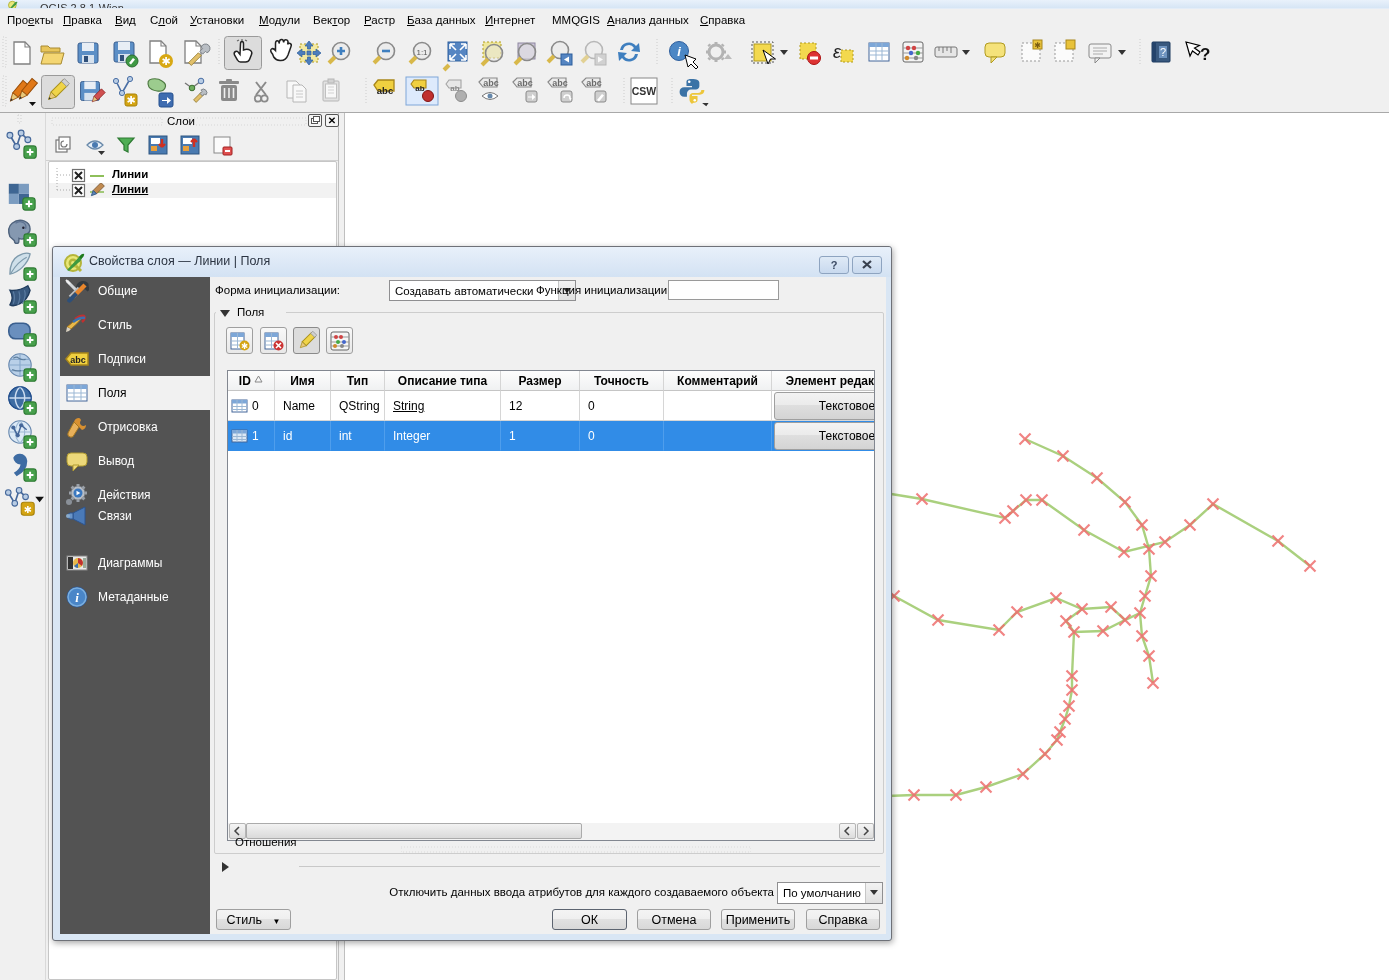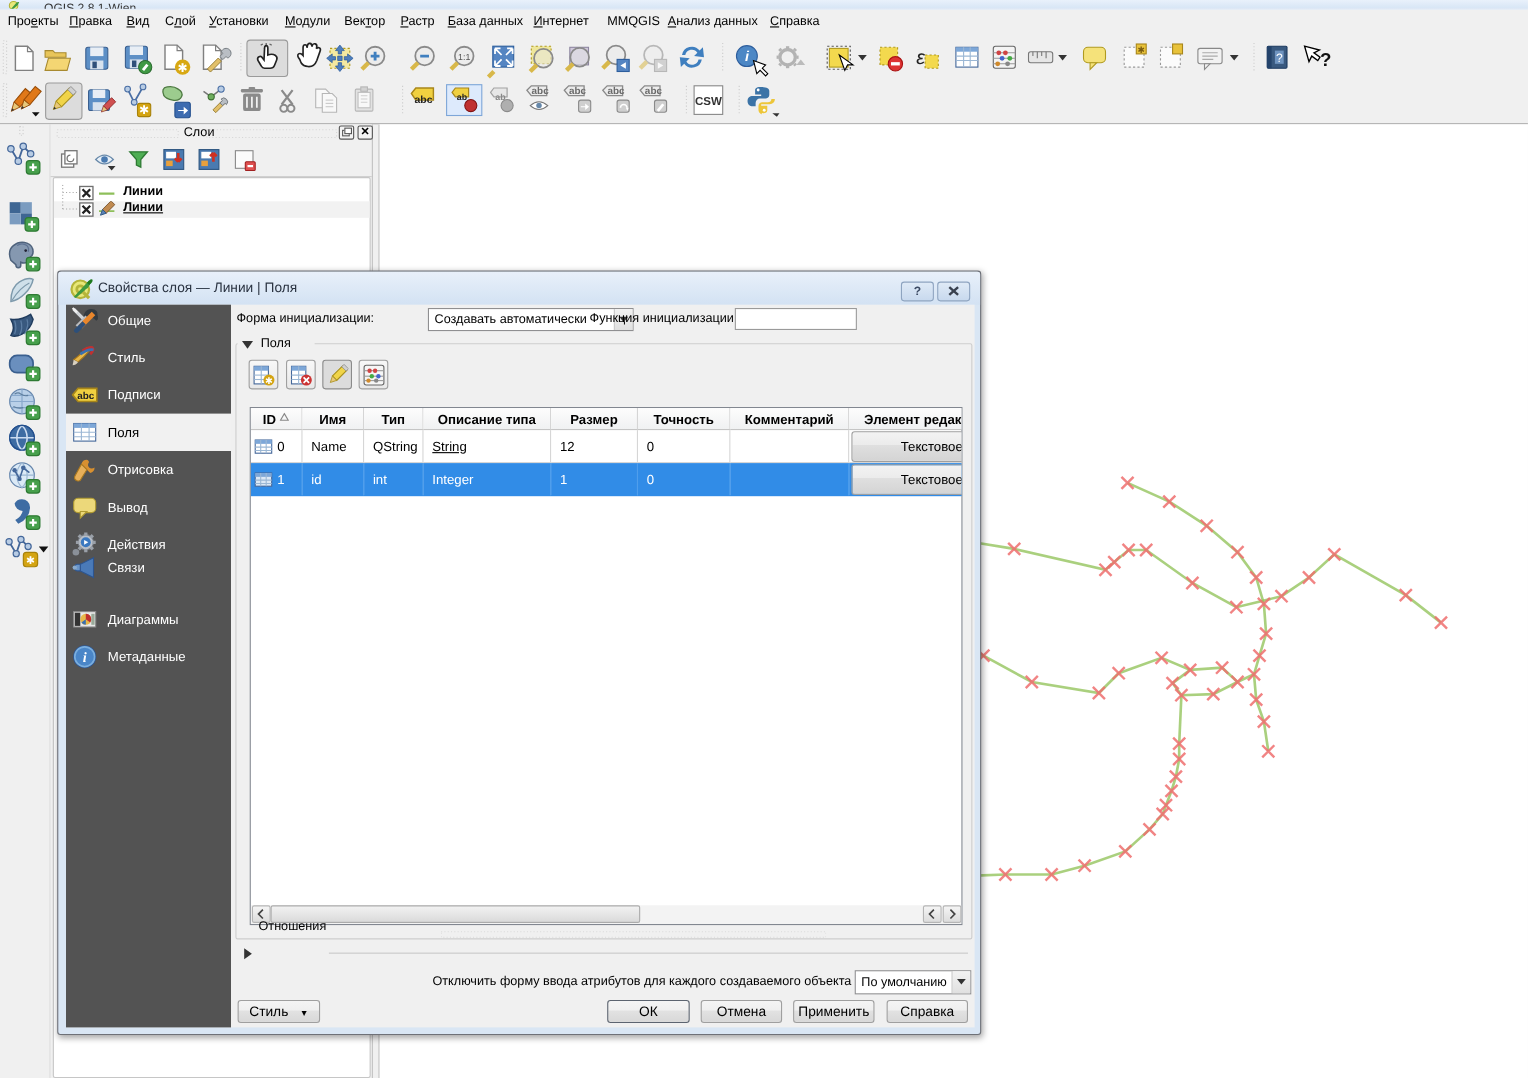--- a/index.html
+++ b/index.html
@@ -970,21 +970,21 @@
     <svg style="position:absolute;left:341px;top:569px" width="350" height="8">
         <rect x="0" y="1" width="350" height="5" fill="none" stroke="#dadada" stroke-dasharray="1,2"></rect>
       </svg>
 
     <svg style="position:absolute;left:160px;top:584px;" width="10" height="12">
         <path d="M2,1 l7,5 -7,5 z" fill="#333"></path>
       </svg>
     <span class="label" style="left:175px;top:559px;">Отношения</span>
     <div style="position:absolute;left:239px;top:589px;width:581px;height:1px;background:#c8c8c8;"></div>
 
-    <span class="label" style="right:112px;top:609px;">Отключить форму ввода атрибутов для каждого создаваемого объекта</span>
+    <span class="label" style="right:112px;top:609px;">Отключить данных ввода атрибутов для каждого создаваемого объекта</span>
     <div class="combo" style="left:717px;top:605px;width:106px;height:22px;">
         <span class="ctext" style="top:4px;">По умолчанию</span>
         <span class="carr"></span>
       </div>
     <div class="btn" style="left:156px;top:632px;width:75px;height:21px;line-height:20px;">Стиль&nbsp;&nbsp;&nbsp;<span style="font-size:8px;">▼</span></div>
     <div class="btn def" style="left:492px;top:632px;width:75px;height:21px;line-height:20px;">ОК</div>
     <div class="btn" style="left:577px;top:632px;width:74px;height:21px;line-height:20px;">Отмена</div>
     <div class="btn" style="left:661px;top:632px;width:74px;height:21px;line-height:20px;">Применить</div>
     <div class="btn" style="left:746px;top:632px;width:74px;height:21px;line-height:20px;">Справка</div>
   </div>

